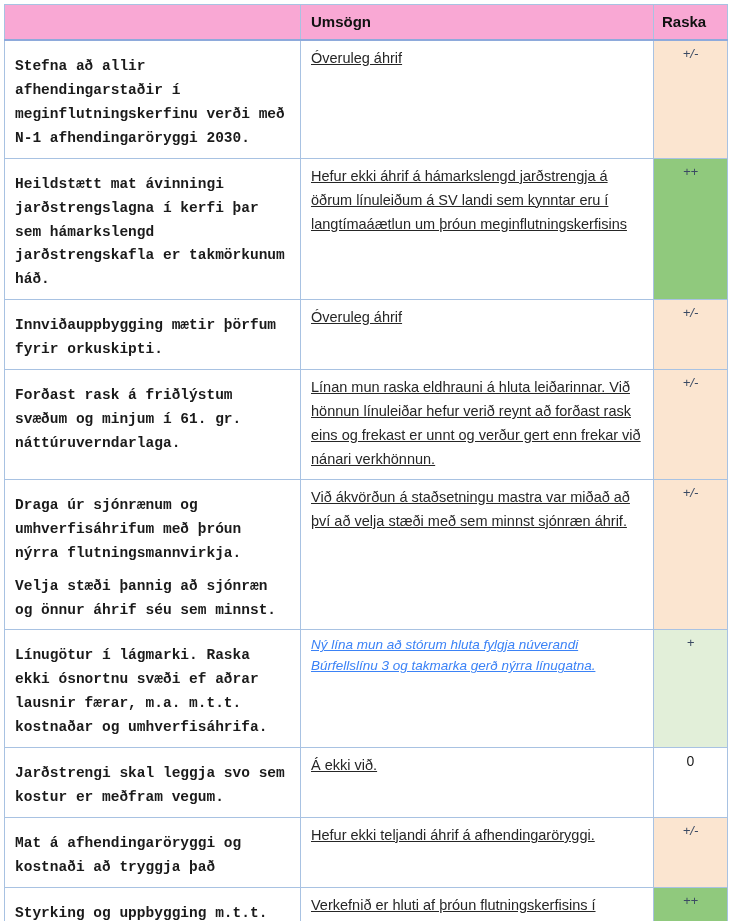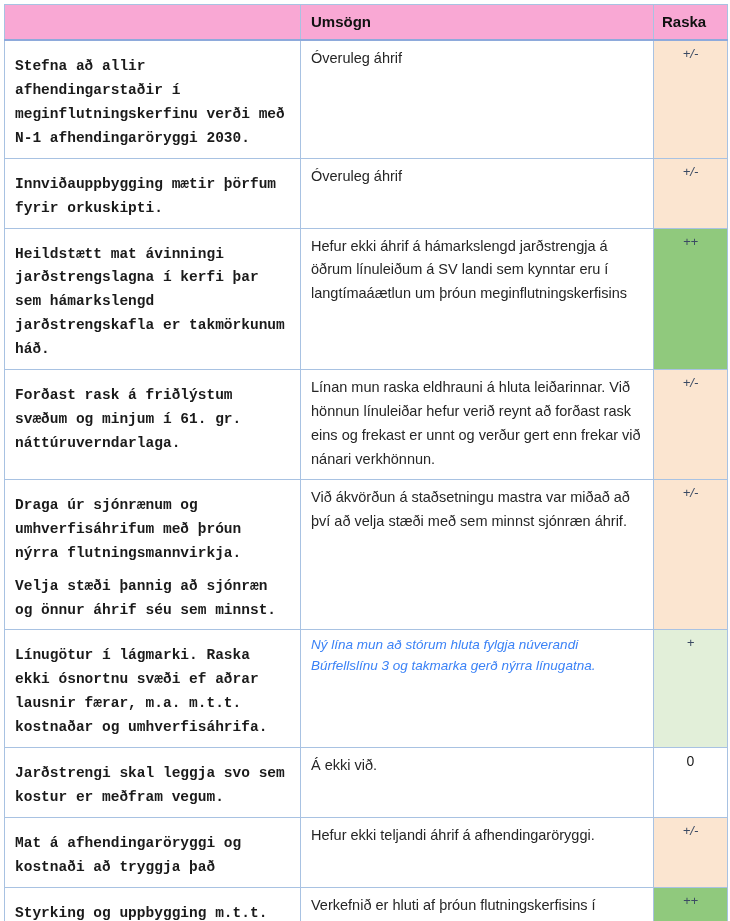--- a/index.html
+++ b/index.html
@@ -49,20 +49,21 @@
     padding: 6px 12px 7px 10px;
   }
   td.criterion p { margin: 8px 0 9px 0; font-family: Liberation Mono, monospace; }
   td.criterion p:last-child { margin-bottom: 0; }
 
   td.comment {
     font-size: 14.5px;
     line-height: 1.65;
     color: #262626;
     padding: 6px 12px 7px 10px;
+    text-decoration: underline;
   }
   td.comment.italic {
     font-style: italic;
     font-size: 13.5px;
     line-height: 1.55;
     color: #3b82f6;
     padding-top: 5px;
   }
 
   td.score {
@@ -102,31 +103,31 @@
     <tbody id="table-body">
         <tr>
           <td class="criterion">
             <p>Stefna að allir afhendingarstaðir í meginflutningskerfinu verði með N-1 afhendingaröryggi 2030.</p>
           </td>
           <td class="comment">Óveruleg áhrif</td>
           <td class="score bg-orange">+/-</td>
         </tr>
         <tr>
           <td class="criterion">
+            <p>Heildstætt mat ávinningi jarðstrengslagna í kerfi þar sem hámarkslengd jarðstrengskafla er takmörkunum háð.</p>
+          </td>
+          <td class="comment">Hefur ekki áhrif á hámarkslengd jarðstrengja á öðrum línuleiðum á SV landi sem kynntar eru í langtímaáætlun um þróun meginflutningskerfisins</td>
+          <td class="score bg-green">++</td>
+        </tr>
+        <tr>
+          <td class="criterion">
             <p>Innviðauppbygging mætir þörfum fyrir orkuskipti.</p>
           </td>
           <td class="comment">Óveruleg áhrif</td>
           <td class="score bg-orange">+/-</td>
-        </tr>
-        <tr>
-          <td class="criterion">
-            <p>Heildstætt mat ávinningi jarðstrengslagna í kerfi þar sem hámarkslengd jarðstrengskafla er takmörkunum háð.</p>
-          </td>
-          <td class="comment">Hefur ekki áhrif á hámarkslengd jarðstrengja á öðrum línuleiðum á SV landi sem kynntar eru í langtímaáætlun um þróun meginflutningskerfisins</td>
-          <td class="score bg-green">++</td>
         </tr>
         <tr>
           <td class="criterion">
             <p>Forðast rask á friðlýstum svæðum og minjum í 61. gr. náttúruverndarlaga.</p>
           </td>
           <td class="comment">Línan mun raska eldhrauni á hluta leiðarinnar. Við hönnun línuleiðar hefur verið reynt að forðast rask eins og frekast er unnt og verður gert enn frekar við nánari verkhönnun.</td>
           <td class="score bg-orange">+/-</td>
         </tr>
         <tr>
           <td class="criterion">

